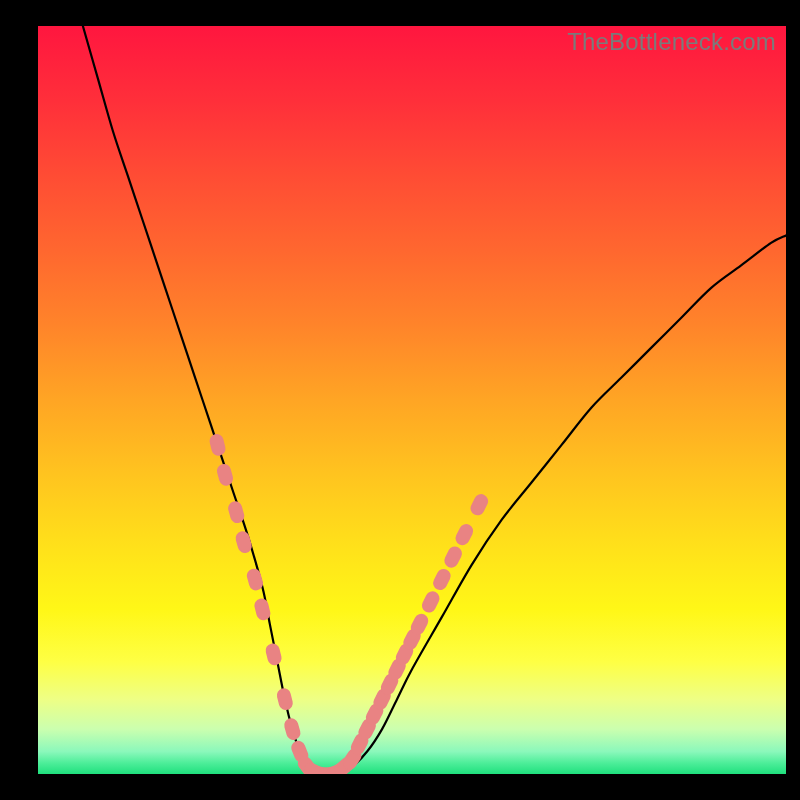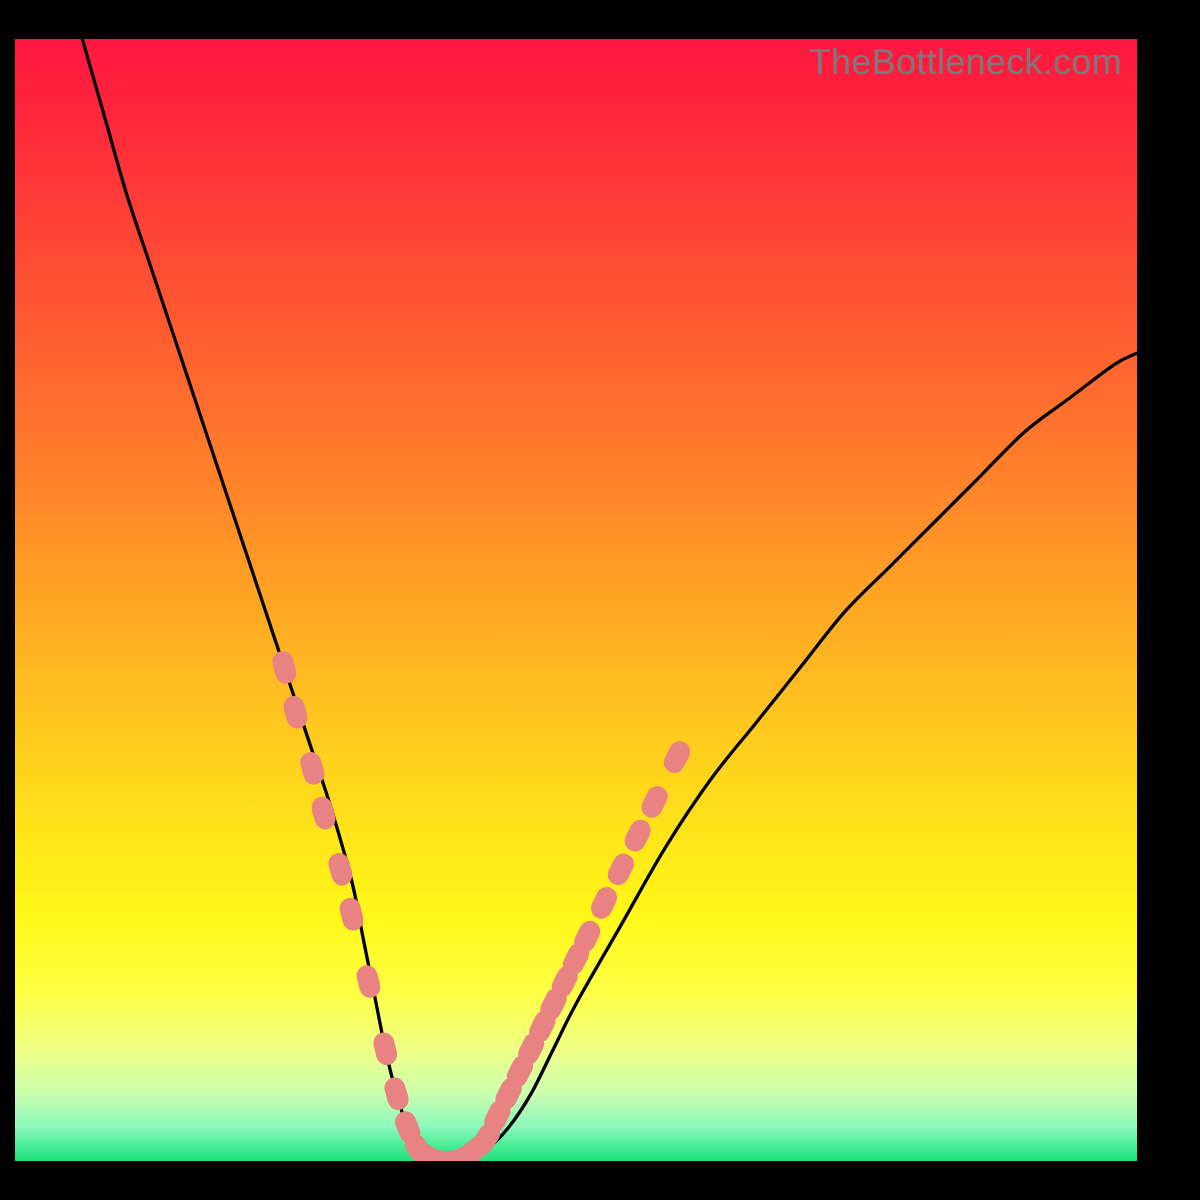--- a/index.html
+++ b/index.html
@@ -7,21 +7,21 @@
     padding: 0;
     width: 800px;
     height: 800px;
     background: #000;
     overflow: hidden;
     font-family: Arial, Helvetica, sans-serif;
   }
 
   .frame {
     position: absolute;
-    left: 10px;
+    left: 38px;
     top: 26px;
     width: 748px;
     height: 748px;
     background: #000;
   }
 
   .watermark {
     position: absolute;
     top: 2px;
     right: 10px;

